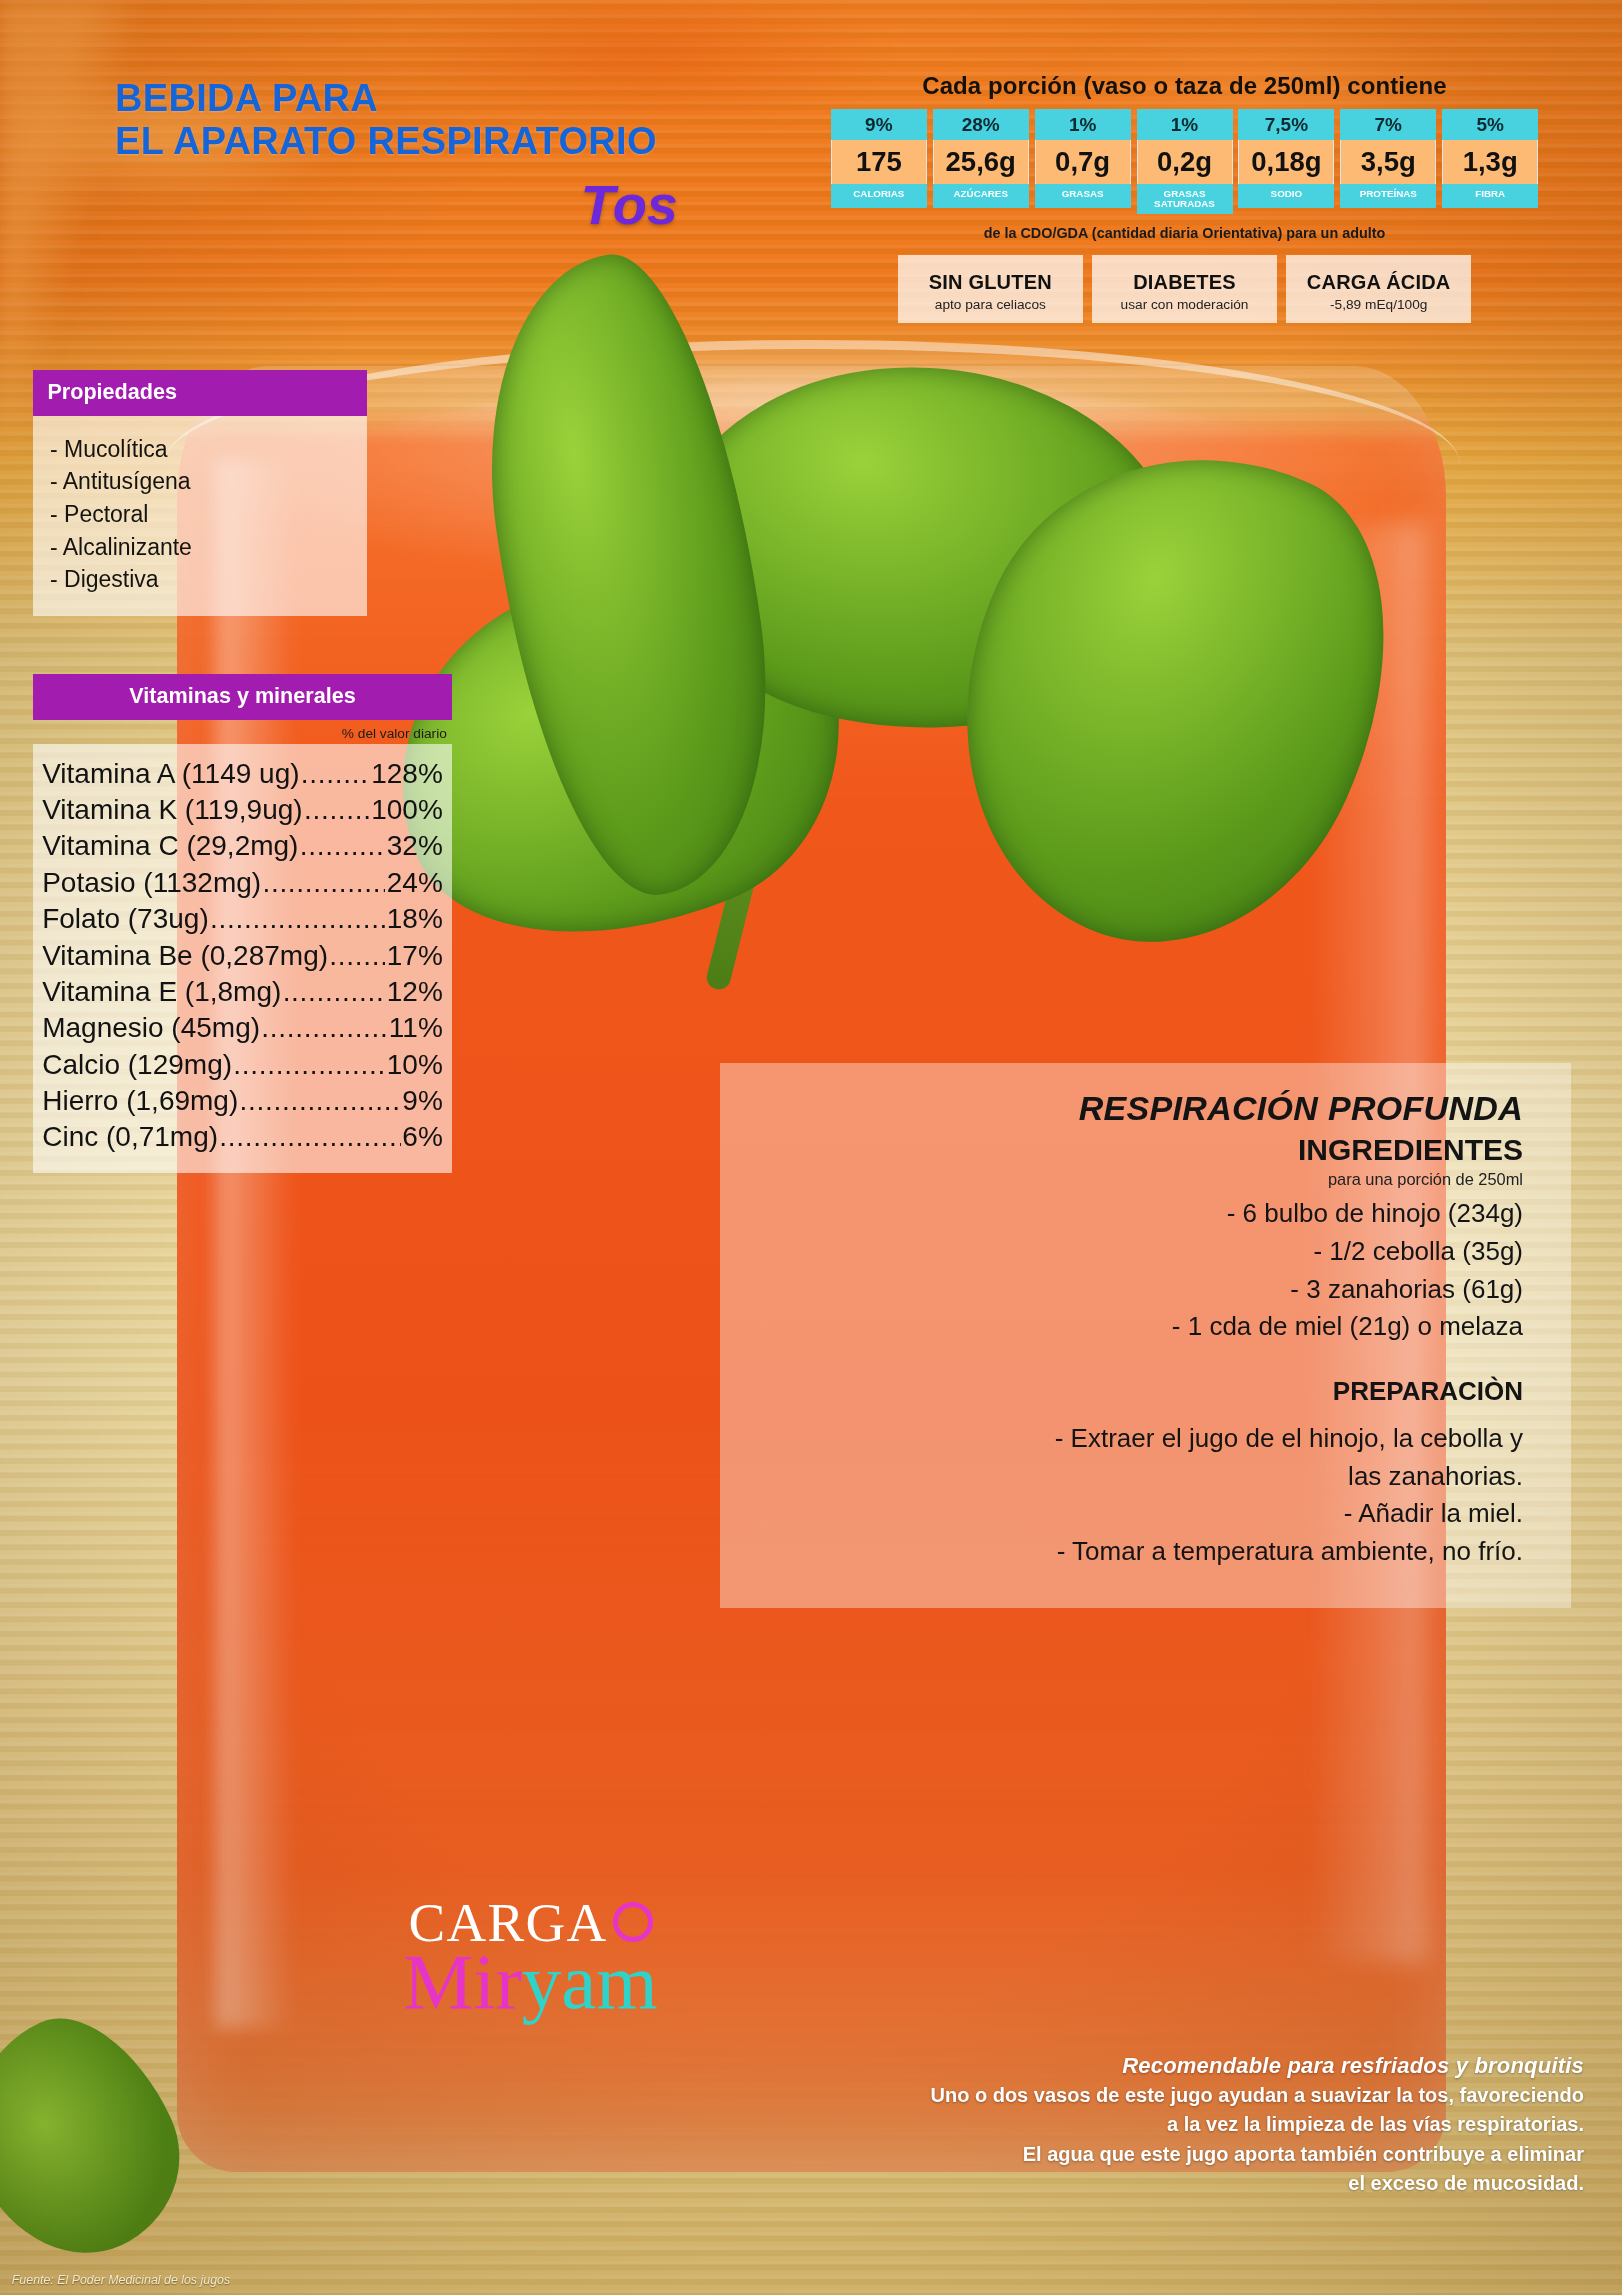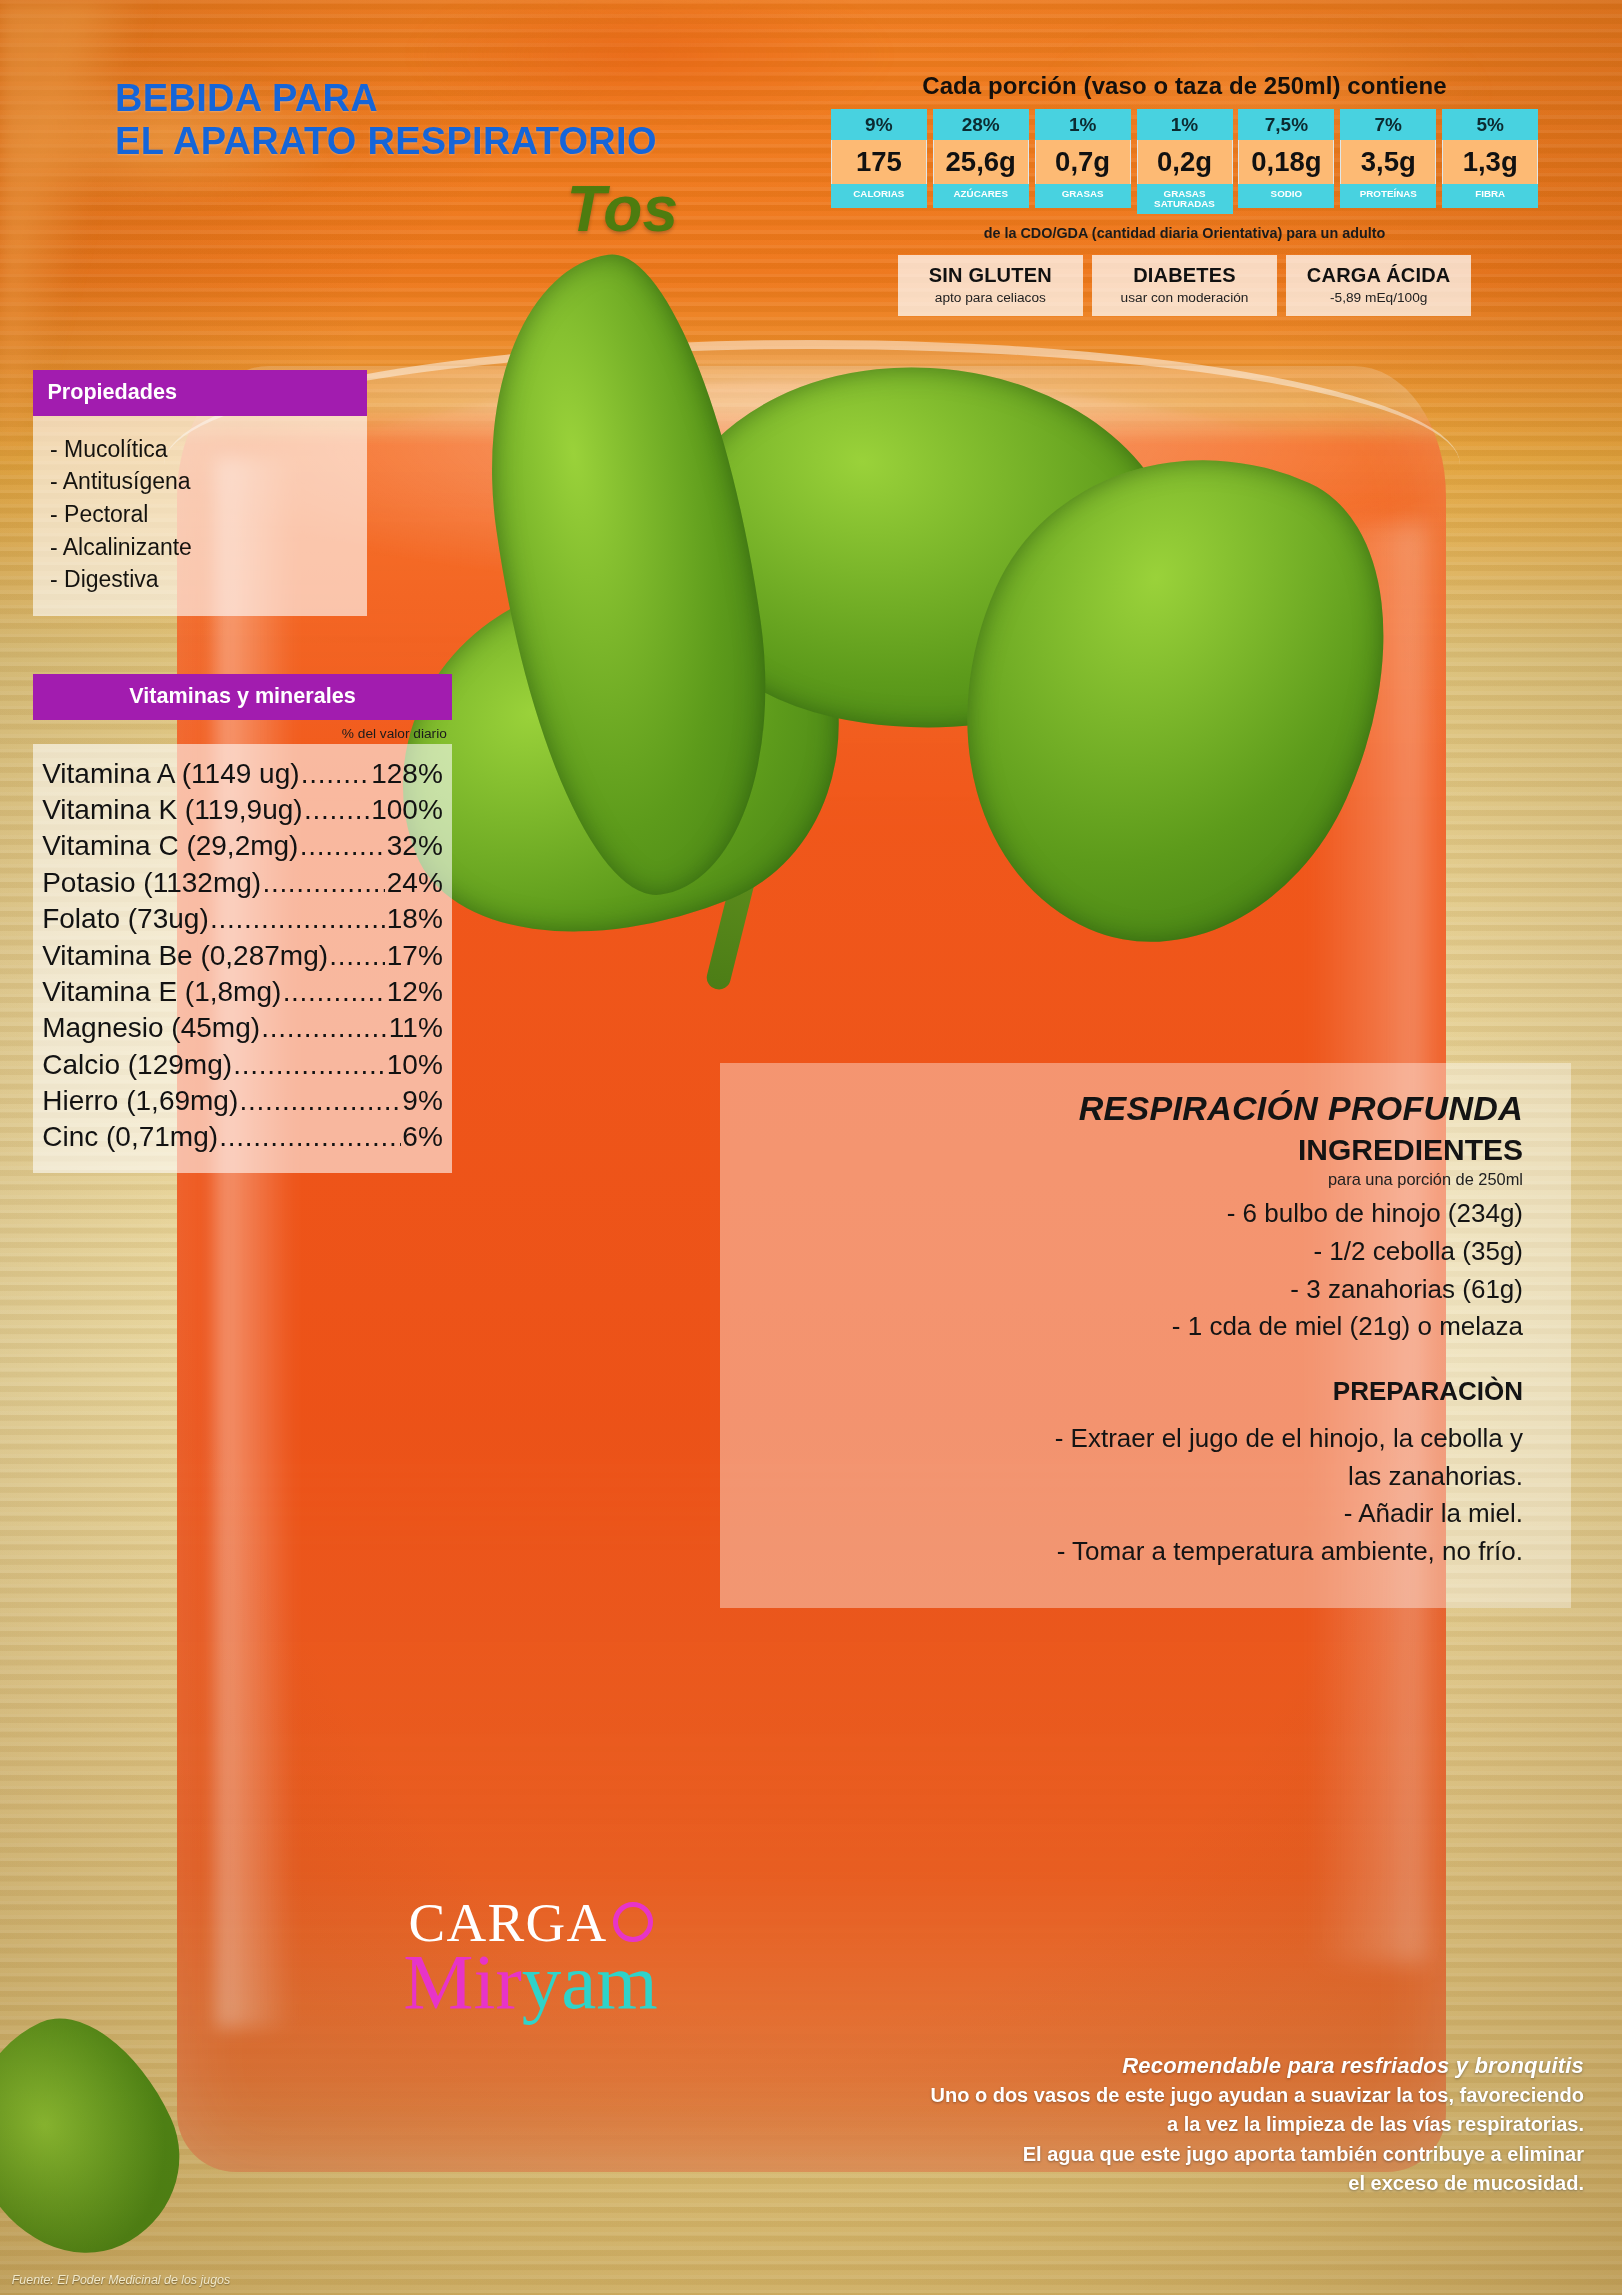--- a/index.html
+++ b/index.html
@@ -153,24 +153,24 @@
     font-weight: bold;
     color: #1565d8;
     letter-spacing: 0.3px;
     line-height: 1.14;
     text-shadow: 0 1.3px 2px rgba(255,255,255,.25);
   }
   .subtitle {
     margin-top: 7.9px;
     text-align: right;
     padding-right: 124px;
-    font-size: 64px;
+    font-size: 56px;
     font-style: italic;
     font-weight: bold;
-    color: #4d7c0f;
+    color: #6d28d9;
     text-shadow: 0 2px 3.9px rgba(0,0,0,.25);
   }
 
   
   #nutrition { position: absolute; left: 805px; top: 72px; width: 759px; }
   .nutri-title {
     text-align: center;
     font-size: 24px;
     font-weight: bold;
     color: #14100c;
@@ -214,21 +214,21 @@
     font-weight: bold;
     color: #1a1a1a;
   }
   .badges { display: flex; gap: 9.2px; justify-content: center; margin-top: 14.4px; }
   .badge {
     background: rgba(255,255,255,.72);
     padding: 9.2px 17px 10.5px;
     text-align: center;
     min-width: 151px;
   }
-  .badge-t { font-size: 20px; font-weight: bold; color: #111; letter-spacing: 0.2px; }
+  .badge-t { font-size: 20px; font-weight: bold; color: #111; letter-spacing: 0.2px; margin-top: 7px; }
   .badge-s { font-size: 13.7px; color: #222; margin-top: 2.6px; }
 
   
   #propiedades { position: absolute; left: 33px; top: 370px; width: 334px; }
   .panel-head {
     background: #a21caf;
     color: #ffffff;
     font-weight: bold;
     font-size: 21.6px;
     padding: 9.2px 14.4px 10.5px;

